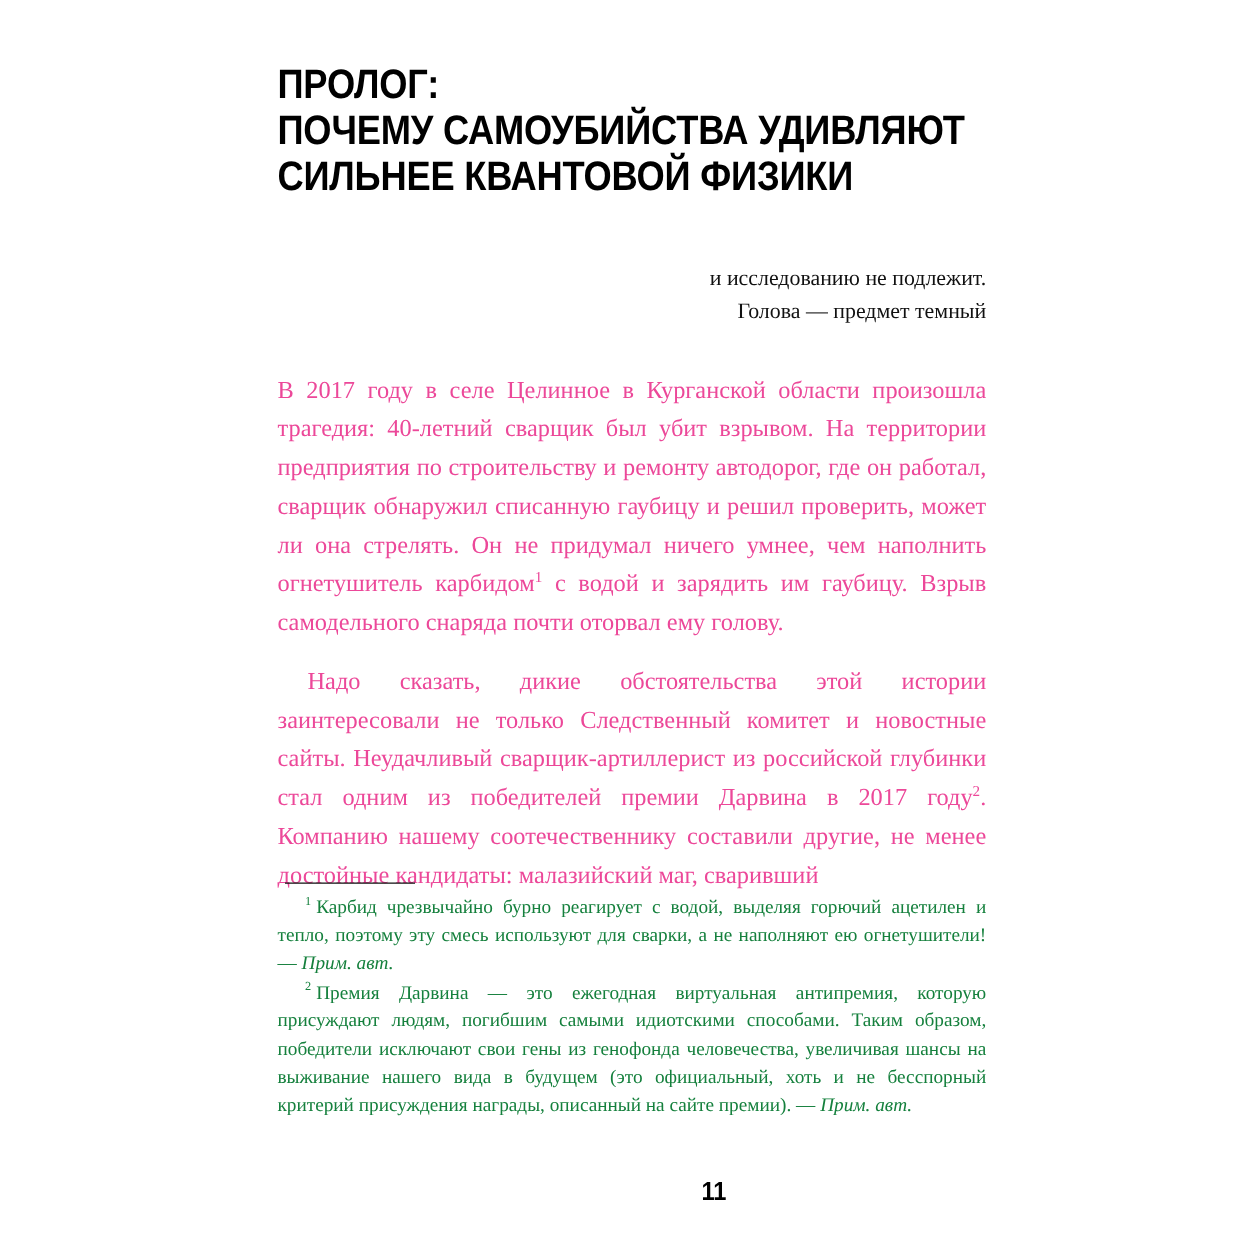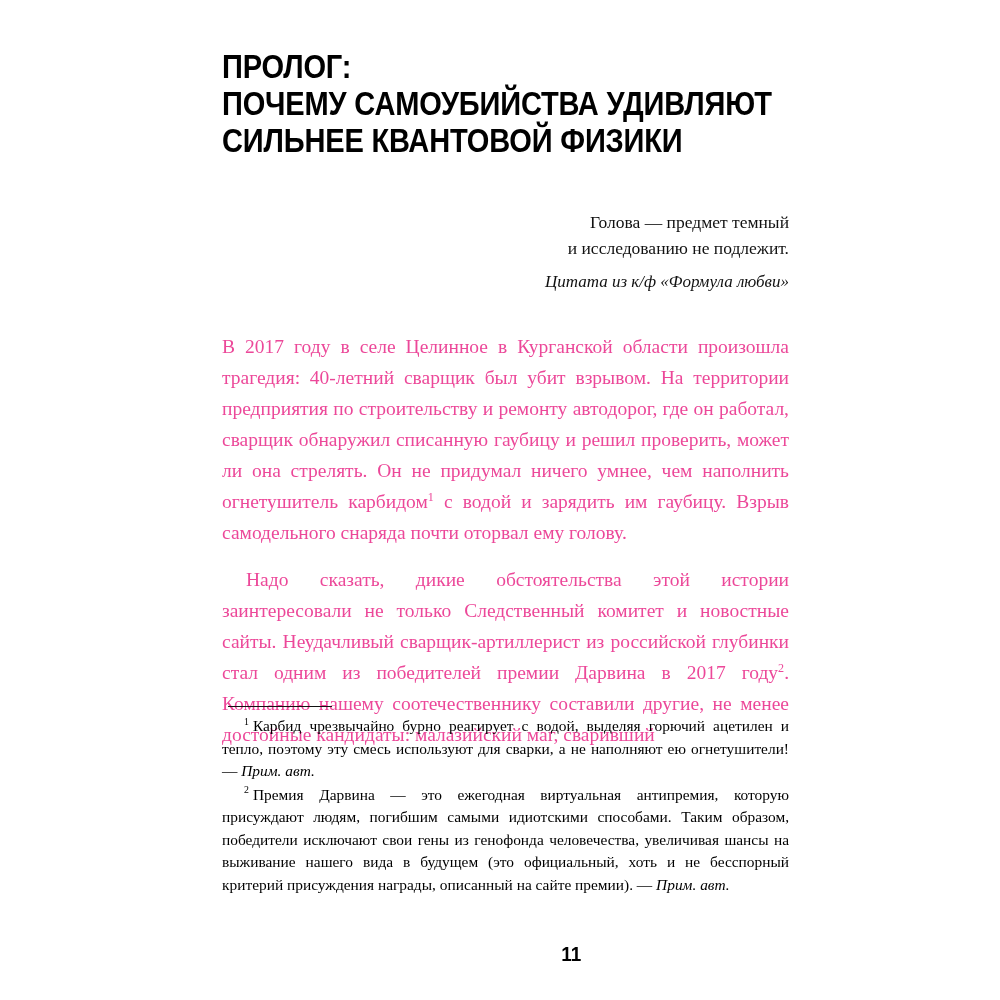--- a/index.html
+++ b/index.html
@@ -92,21 +92,21 @@
     border-top: 1.6px solid #111111;
     margin: 0 0 8px 6px;
   }
   .footnote {
     margin: 0;
     font-size: 15.4px;
     line-height: 22.5px;
     text-align: justify;
     text-justify: inter-word;
     text-indent: 22px;
-    color: #000000;
+    color: #15803d;
   }
   .footnote + .footnote { margin-top: 1px; }
   .footnote sup.fn-marker {
     font-size: 0.64em;
     vertical-align: super;
     line-height: 0;
     margin-right: 4px;
   }
   .fn-attrib { font-style: italic; }
 
@@ -131,23 +131,22 @@
 
   <div class="content">
 
     <h1 class="chapter-title">
       <span class="tline">ПРОЛОГ:</span>
       <span class="tline">ПОЧЕМУ САМОУБИЙСТВА УДИВЛЯЮТ</span>
       <span class="tline">СИЛЬНЕЕ КВАНТОВОЙ ФИЗИКИ</span>
     </h1>
 
     <div class="epigraph">
+      <span class="eline">и исследованию не подлежит.</span>
       <span class="eline">Голова — предмет темный</span>
-      <span class="eline">и исследованию не подлежит.</span>
-      <span class="epigraph-source">Цитата из к/ф «Формула любви»</span>
     </div>
 
     <div class="body-text">
       <p class="body-par">В 2017 году в селе Целинное в Курганской области произошла трагедия: 40-летний сварщик был убит взрывом. На территории предприятия по строительству и ремонту автодорог, где он работал, сварщик обнаружил списанную гаубицу и решил проверить, может ли она стрелять. Он не придумал ничего умнее, чем наполнить огнетушитель карбидом<sup class="fn-ref">1</sup> с водой и зарядить им гаубицу. Взрыв самодельного снаряда почти оторвал ему голову.</p>
       <p class="body-par indent">Надо сказать, дикие обстоятельства этой истории заинтересовали не только Следственный комитет и новостные сайты. Неудачливый сварщик-артиллерист из российской глубинки стал одним из победителей премии Дарвина в 2017 году<sup class="fn-ref">2</sup>. Компанию нашему соотечественнику составили другие, не менее достойные кандидаты: малазийский маг, сваривший</p>
     </div>
 
   </div>
 
   <div class="footnotes">

